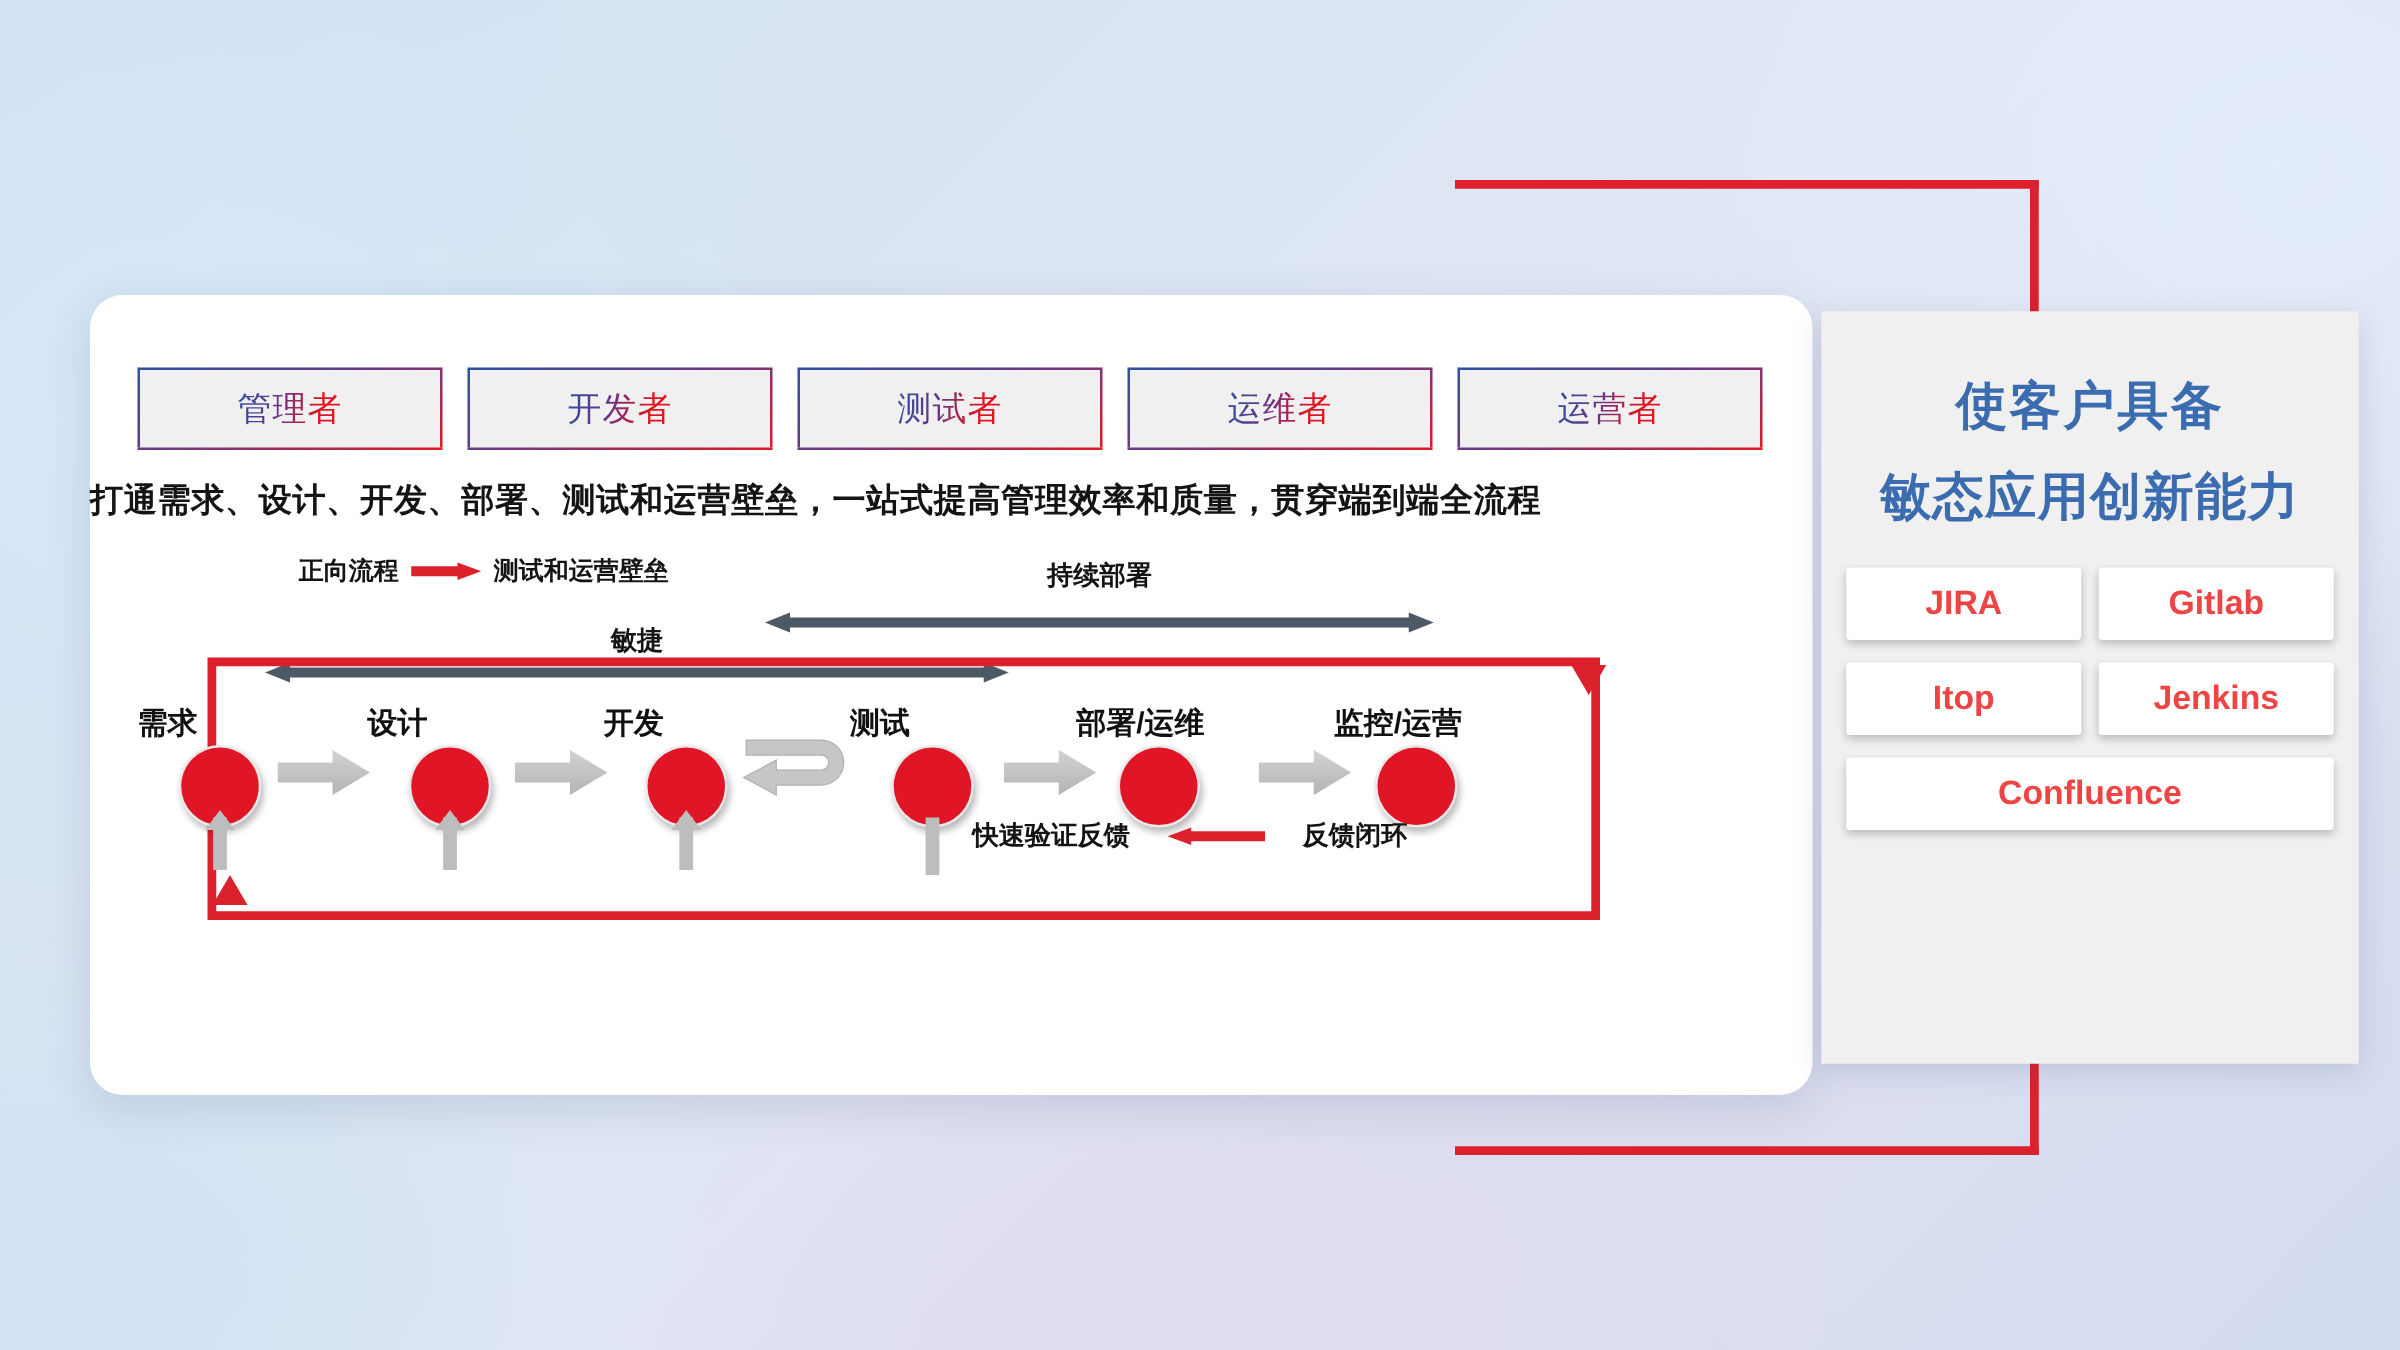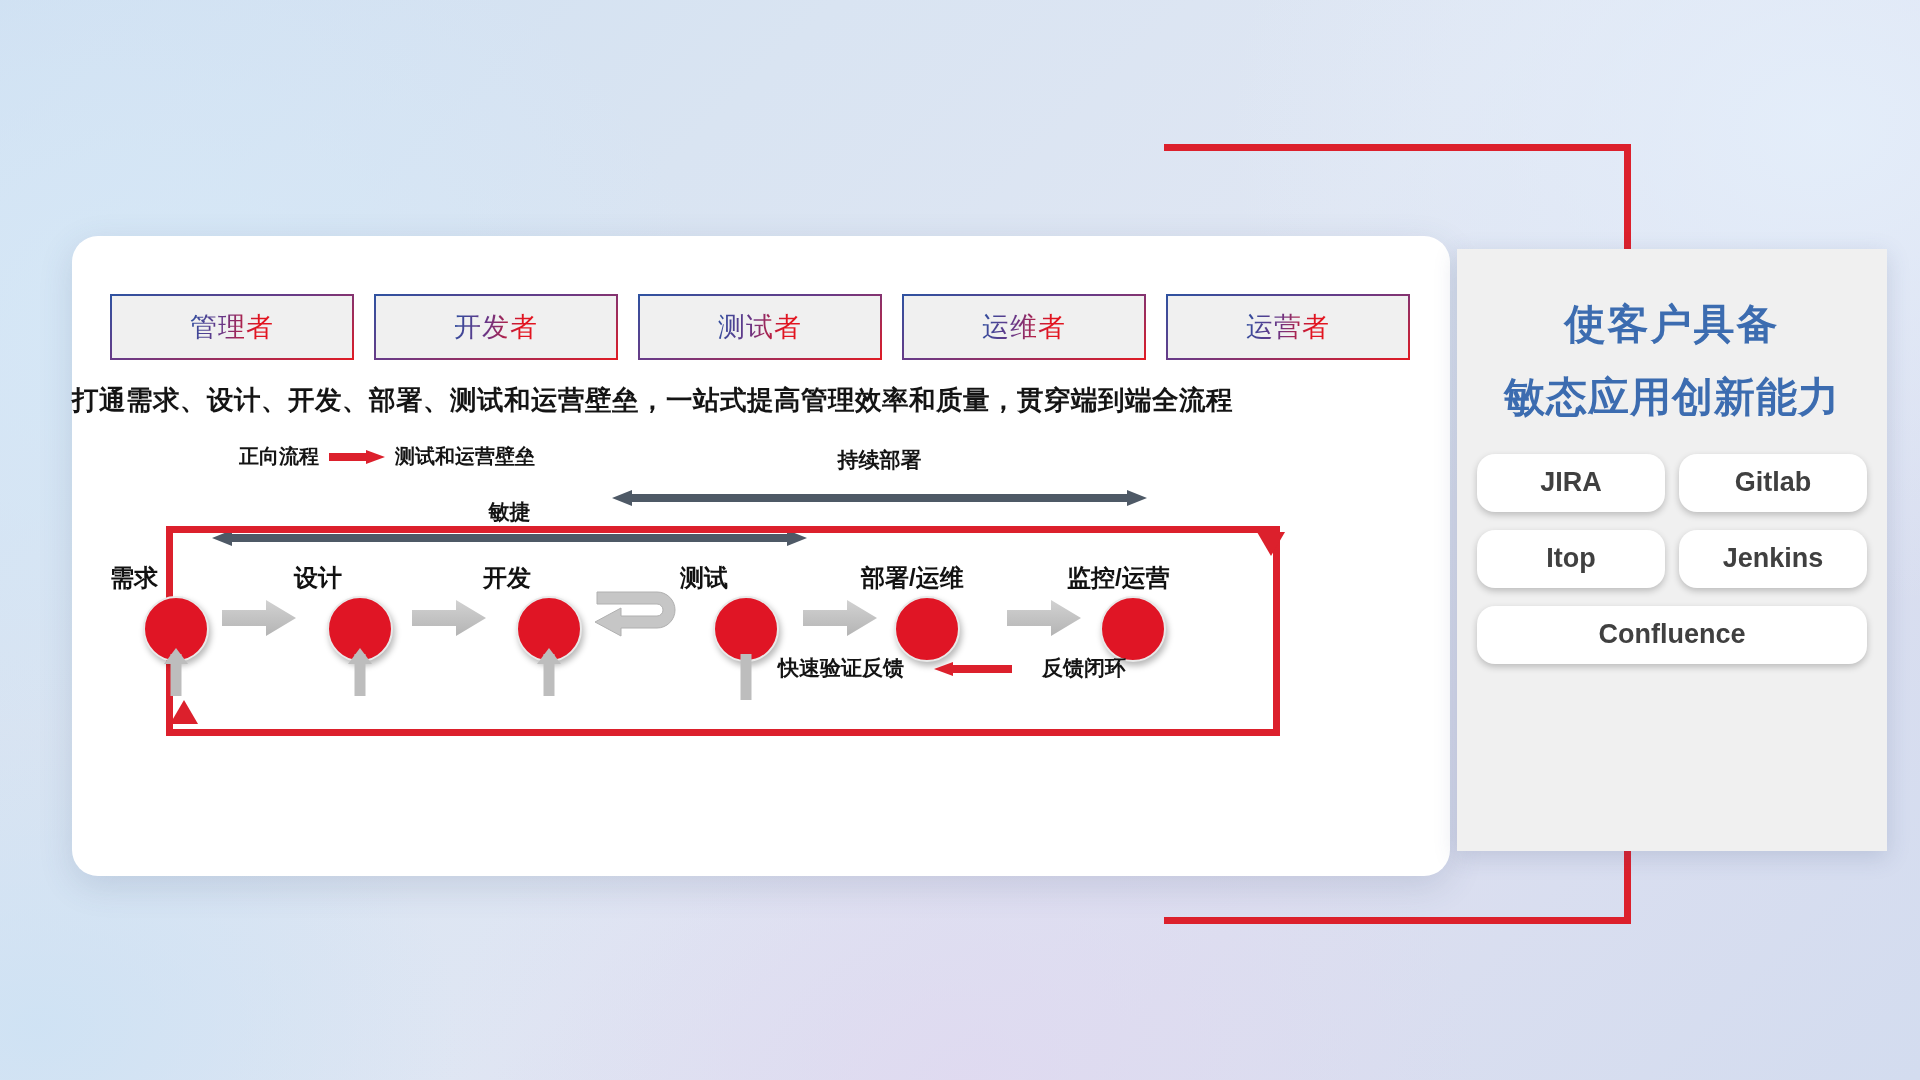--- a/index.html
+++ b/index.html
@@ -217,25 +217,25 @@
   }
   #panel-title .l1 { font-size: 41px; display:block; letter-spacing:2px; }
   #panel-title .l2 { font-size: 41px; display:block; letter-spacing:1px; margin-top:14px;}
   #tools {
     margin: 26px 14px 0 14px;
     display: flex; flex-wrap: wrap; gap: 18px 14px;
     justify-content: center;
   }
   .tool {
     background: #fff;
-    border-radius: 18px;
+    border-radius: 3px;
     height: 58px;
     width: 188px;
     display:flex; align-items:center; justify-content:center;
-    font-size: 27px; font-weight: bold; color:#404040;
+    font-size: 27px; font-weight: bold; color:#ef4444;
     box-shadow: 0 3px 7px rgba(0,0,0,0.22);
   }
   .tool.wide { width: 390px; }
 </style>
 </head>
 <body>
 
 <div id="stage">
 
   <div id="redframe"></div>

